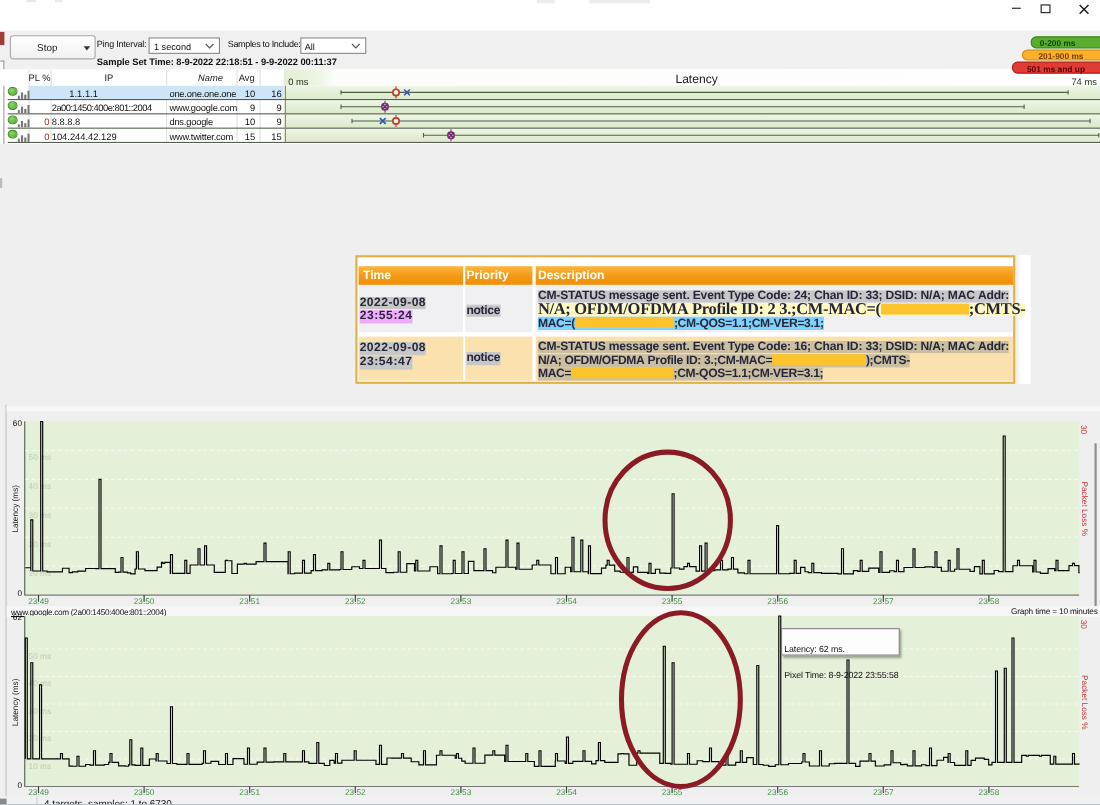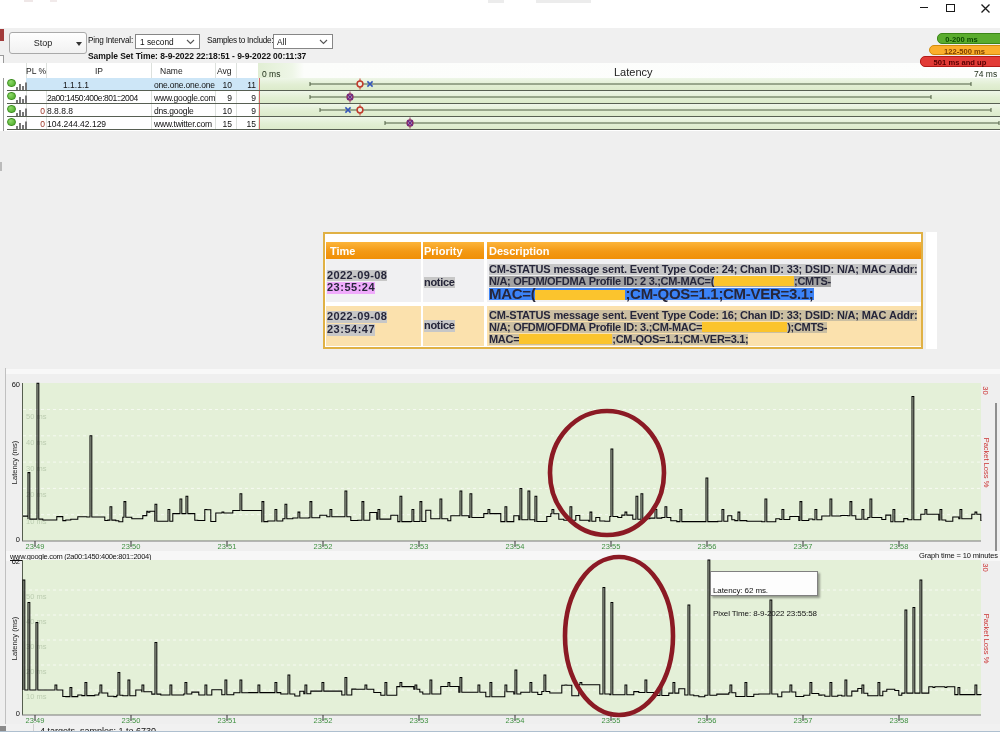--- a/index.html
+++ b/index.html
@@ -38,41 +38,41 @@
 <div class="abs" style="left:273px;top:33.5px;width:59.5px;height:15.5px;background:#fff;border:1px solid #868686;"></div>
 <div class="t" style="left:277px;top:37px;font-size:8.3px;color:#111;">All</div>
 <svg class="abs" style="left:319px;top:39px;" width="9" height="6" viewBox="0 0 9 6">
     <path d="M1 1 L4.5 4.5 L8 1" stroke="#555" stroke-width="1.1" fill="none"></path>
   </svg>
 <div class="t" style="left:88px;top:51px;font-size:8.5px;letter-spacing:-0.05px;font-weight:bold;color:#111;">Sample Set Time: 8-9-2022 22:18:51 - 9-9-2022 00:11:37</div>
 
 <div class="abs" style="left:937px;top:33px;width:70px;height:10.5px;background:#5aac2e;border:1px solid #3c8618;border-radius:5px;z-index:6;"></div>
 <div class="t" style="left:937px;top:35px;width:49px;text-align:center;font-size:7.6px;font-weight:bold;color:#0c4a00;z-index:7;">0-200 ms</div>
 <div class="abs" style="left:929px;top:44.5px;width:78px;height:10.5px;background:#fbaf2b;border:1px solid #d18b0e;border-radius:5px;z-index:6;"></div>
-<div class="t" style="left:929px;top:46.5px;width:71px;text-align:center;font-size:7.6px;font-weight:bold;color:#7c3f00;z-index:7;">122-500 ms</div>
+<div class="t" style="left:929px;top:46.5px;width:71px;text-align:center;font-size:7.6px;font-weight:bold;color:#7c3f00;z-index:7;">201-900 ms</div>
 <div class="abs" style="left:920px;top:56px;width:87px;height:10.5px;background:#e23b36;border:1px solid #b31a17;border-radius:5px;z-index:6;"></div>
 <div class="t" style="left:920px;top:58px;width:80px;text-align:center;font-size:7.6px;font-weight:bold;color:#570000;z-index:7;">501 ms and up</div>
 
 <div class="abs" style="left:0;top:63px;width:1000px;height:68px;background:#ffffff;"></div>
 
 <div class="abs" style="left:258px;top:63px;width:742px;height:14.5px;background:linear-gradient(90deg,#e1eed4 0px,#eef6e7 34px,#fcfdfb 46px,#fdfefd 100%);"></div>
 <div class="abs" style="left:955px;top:63px;width:45px;height:14.5px;background:#fdfefd;border-bottom-left-radius:10px;"></div>
 <div class="abs" style="left:258px;top:77.5px;width:742px;height:13px;background:linear-gradient(#eef6e8,#e2efd4 50%,#dbeac9);"></div>
 <div class="abs" style="left:258px;top:90.5px;width:742px;height:13px;background:linear-gradient(#eef6e8,#e2efd4 50%,#dbeac9);"></div>
 <div class="abs" style="left:258px;top:103.5px;width:742px;height:13px;background:linear-gradient(#eef6e8,#e2efd4 50%,#dbeac9);"></div>
 <div class="abs" style="left:258px;top:116.5px;width:742px;height:13px;background:linear-gradient(#eef6e8,#e2efd4 50%,#dbeac9);"></div>
 <div class="abs" style="left:25.5px;top:63px;width:1px;height:66px;background:#dde1dd;"></div>
 <div class="abs" style="left:45.5px;top:63px;width:1px;height:66px;background:#dde1dd;"></div>
 <div class="abs" style="left:151px;top:63px;width:1px;height:66px;background:#dde1dd;"></div>
 <div class="abs" style="left:214.5px;top:63px;width:1px;height:66px;background:#dde1dd;"></div>
 <div class="abs" style="left:235.5px;top:63px;width:1px;height:66px;background:#dde1dd;"></div>
 
 <div class="t" style="left:26px;top:66px;font-size:8.5px;color:#222;">PL %</div>
 <div class="t" style="left:95px;top:66px;font-size:8.5px;color:#222;">IP</div>
-<div class="t" style="left:160px;top:66px;font-size:8.5px;color:#222;">Name</div>
+<div class="t" style="left:180px;top:66px;font-size:8.5px;color:#222;font-style:italic;">Name</div>
 <div class="t" style="left:217px;top:66px;font-size:8.5px;color:#222;">Avg</div>
 <div class="t" style="left:239px;top:80px;font-size:8.5px;color:#222;">Cur</div>
 <div class="t" style="left:614px;top:66px;font-size:11px;color:#222;">Latency</div>
 <div class="t" style="left:262px;top:69px;font-size:8.5px;color:#1c2b16;">0 ms</div>
 <div class="t" style="left:974px;top:69px;font-size:8.5px;color:#1c2b16;">74 ms</div>
 
 <div class="abs" style="left:26px;top:77.5px;width:232px;height:12.8px;background:#cde6f7;"></div>
 
 <div class="abs" style="left:7px;top:90.2px;width:993px;height:1px;background:#575f52;"></div>
 <div class="abs" style="left:7px;top:103.2px;width:993px;height:1px;background:#575f52;"></div>
@@ -88,21 +88,21 @@
 <div class="abs" style="left:7px;top:78.5px;width:8.5px;height:8.5px;background:radial-gradient(circle at 35% 30%,#8fd96a,#5cb838 70%);border:1px solid #3f8f22;border-radius:4px;"></div>
 <svg class="abs" style="left:16px;top:81.5px;" width="11" height="8" viewBox="0 0 11 8">
     <rect x="0" y="5" width="2" height="3" fill="#777"></rect>
     <rect x="3" y="2" width="2" height="6" fill="#777"></rect>
     <rect x="6" y="4" width="2" height="4" fill="#777"></rect>
     <rect x="9" y="0.5" width="2" height="7.5" fill="#777"></rect>
   </svg>
 <div class="t" style="left:47px;top:79.5px;font-size:8.5px;color:#111;margin-left:16px;">1.1.1.1</div>
 <div class="t" style="left:154px;top:79.5px;font-size:8.5px;letter-spacing:-0.2px;color:#111;">one.one.one.one</div>
 <div class="t" style="left:212px;top:79.5px;width:20px;text-align:right;font-size:8.5px;color:#111;">10</div>
-<div class="t" style="left:236px;top:79.5px;width:20px;text-align:right;font-size:8.5px;color:#111;">11</div>
+<div class="t" style="left:236px;top:79.5px;width:20px;text-align:right;font-size:8.5px;color:#111;">16</div>
 <div class="abs" style="left:7px;top:91.5px;width:8.5px;height:8.5px;background:radial-gradient(circle at 35% 30%,#8fd96a,#5cb838 70%);border:1px solid #3f8f22;border-radius:4px;"></div>
 <svg class="abs" style="left:16px;top:94.5px;" width="11" height="8" viewBox="0 0 11 8">
     <rect x="0" y="5" width="2" height="3" fill="#777"></rect>
     <rect x="3" y="2" width="2" height="6" fill="#777"></rect>
     <rect x="6" y="4" width="2" height="4" fill="#777"></rect>
     <rect x="9" y="0.5" width="2" height="7.5" fill="#777"></rect>
   </svg>
 <div class="t" style="left:47px;top:92.5px;font-size:8.5px;letter-spacing:-0.45px;color:#111;">2a00:1450:400e:801::2004</div>
 <div class="t" style="left:154px;top:92.5px;font-size:8.5px;letter-spacing:-0.2px;color:#111;">www.google.com</div>
 <div class="t" style="left:212px;top:92.5px;width:20px;text-align:right;font-size:8.5px;color:#111;">9</div>
@@ -169,22 +169,22 @@
 <div class="abs" style="left:325.5px;top:258.5px;width:595px;height:43px;background:#f0f0f2;"></div>
 
 <div class="abs" style="left:325.5px;top:306px;width:595px;height:40px;background:#fbe1ad;"></div>
 
 <div class="abs" style="left:420.5px;top:241.5px;width:2.5px;height:104.5px;background:#fff;"></div>
 <div class="abs" style="left:484px;top:241.5px;width:2.5px;height:104.5px;background:#fff;"></div>
 <div class="t" style="left:327px;top:269.5px;font-size:11px;font-weight:bold;color:#26263a;letter-spacing:0.4px;line-height:11.5px;background:#c7c7c7;">2022-09-08</div>
 <div class="t" style="left:327px;top:282px;font-size:11px;font-weight:bold;color:#26263a;letter-spacing:0.5px;line-height:11.5px;background:#f0abfc;">23:55:24</div>
 <div class="t" style="left:424px;top:276.5px;font-size:11px;font-weight:bold;color:#26263a;letter-spacing:-0.3px;line-height:11.5px;background:#c7c7c7;">notice</div>
 <div class="t" style="left:489px;top:263.5px;font-size:11px;font-weight:bold;color:#26263a;letter-spacing:-0.18px;line-height:11.5px;background:#c7c7c7;">CM-STATUS&nbsp;message&nbsp;sent.&nbsp;Event&nbsp;Type&nbsp;Code:&nbsp;24;&nbsp;Chan&nbsp;ID:&nbsp;33;&nbsp;DSID:&nbsp;N/A;&nbsp;MAC&nbsp;Addr:</div>
-<div class="t" style="left:489px;top:275.5px;font-size:11px;font-weight:bold;color:#26263a;letter-spacing:-0.3px;line-height:11.5px;background:#a3a3a3;">N/A;&nbsp;OFDM/OFDMA&nbsp;Profile&nbsp;ID:&nbsp;2&nbsp;3.;CM-MAC=(<span style="display:inline-block;width:80px;height:10px;background:#fbc42d;vertical-align:-1px;letter-spacing:0;"></span>;CMTS-</div>
-<div class="t" style="left:489px;top:287.5px;font-size:15px;font-weight:bold;color:#26263a;letter-spacing:-0.3px;line-height:11.5px;background:#3b82f6;">MAC=(<span style="display:inline-block;width:90px;height:10px;background:#fbc42d;vertical-align:-1px;letter-spacing:0;"></span>;CM-QOS=1.1;CM-VER=3.1;</div>
+<div class="t" style="left:489px;top:275.5px;font-size:15px;font-weight:bold;color:#26263a;letter-spacing:-0.3px;line-height:11.5px;background:#fef9c3;font-family:Liberation Serif, serif;">N/A;&nbsp;OFDM/OFDMA&nbsp;Profile&nbsp;ID:&nbsp;2&nbsp;3.;CM-MAC=(<span style="display:inline-block;width:80px;height:10px;background:#fbc42d;vertical-align:-1px;letter-spacing:0;"></span>;CMTS-</div>
+<div class="t" style="left:489px;top:287.5px;font-size:11px;font-weight:bold;color:#26263a;letter-spacing:-0.3px;line-height:11.5px;background:#7dd3fc;">MAC=(<span style="display:inline-block;width:90px;height:10px;background:#fbc42d;vertical-align:-1px;letter-spacing:0;"></span>;CM-QOS=1.1;CM-VER=3.1;</div>
 <div class="t" style="left:327px;top:311px;font-size:11px;font-weight:bold;color:#26263a;letter-spacing:0.4px;line-height:11.5px;background:#c7c7c7;">2022-09-08</div>
 <div class="t" style="left:327px;top:324px;font-size:11px;font-weight:bold;color:#26263a;letter-spacing:0.5px;line-height:11.5px;background:#c7c7c7;">23:54:47</div>
 <div class="t" style="left:424px;top:320px;font-size:11px;font-weight:bold;color:#26263a;letter-spacing:-0.3px;line-height:11.5px;background:#c7c7c7;">notice</div>
 <div class="t" style="left:489px;top:309.5px;font-size:11px;font-weight:bold;color:#26263a;letter-spacing:-0.18px;line-height:11.5px;background:#cbbfa2;">CM-STATUS&nbsp;message&nbsp;sent.&nbsp;Event&nbsp;Type&nbsp;Code:&nbsp;16;&nbsp;Chan&nbsp;ID:&nbsp;33;&nbsp;DSID:&nbsp;N/A;&nbsp;MAC&nbsp;Addr:</div>
 <div class="t" style="left:489px;top:321.5px;font-size:11px;font-weight:bold;color:#26263a;letter-spacing:-0.3px;line-height:11.5px;background:#cbbfa2;">N/A;&nbsp;OFDM/OFDMA&nbsp;Profile&nbsp;ID:&nbsp;3.;CM-MAC=<span style="display:inline-block;width:85px;height:10px;background:#fbc42d;vertical-align:-1px;letter-spacing:0;"></span>);CMTS-</div>
 <div class="t" style="left:489px;top:333.5px;font-size:11px;font-weight:bold;color:#26263a;letter-spacing:-0.3px;line-height:11.5px;background:#cbbfa2;">MAC=<span style="display:inline-block;width:93px;height:10px;background:#fbc42d;vertical-align:-1px;letter-spacing:0;"></span>;CM-QOS=1.1;CM-VER=3.1;</div>
 
 <div class="abs" style="left:5px;top:368px;width:1px;height:364px;background:#c0c0c0;"></div>
 <div class="abs" style="left:0;top:162px;width:2px;height:9px;background:#bbb;"></div>
 <div class="abs" style="left:995px;top:403px;width:2px;height:156px;background:#8f8f8f;"></div>

